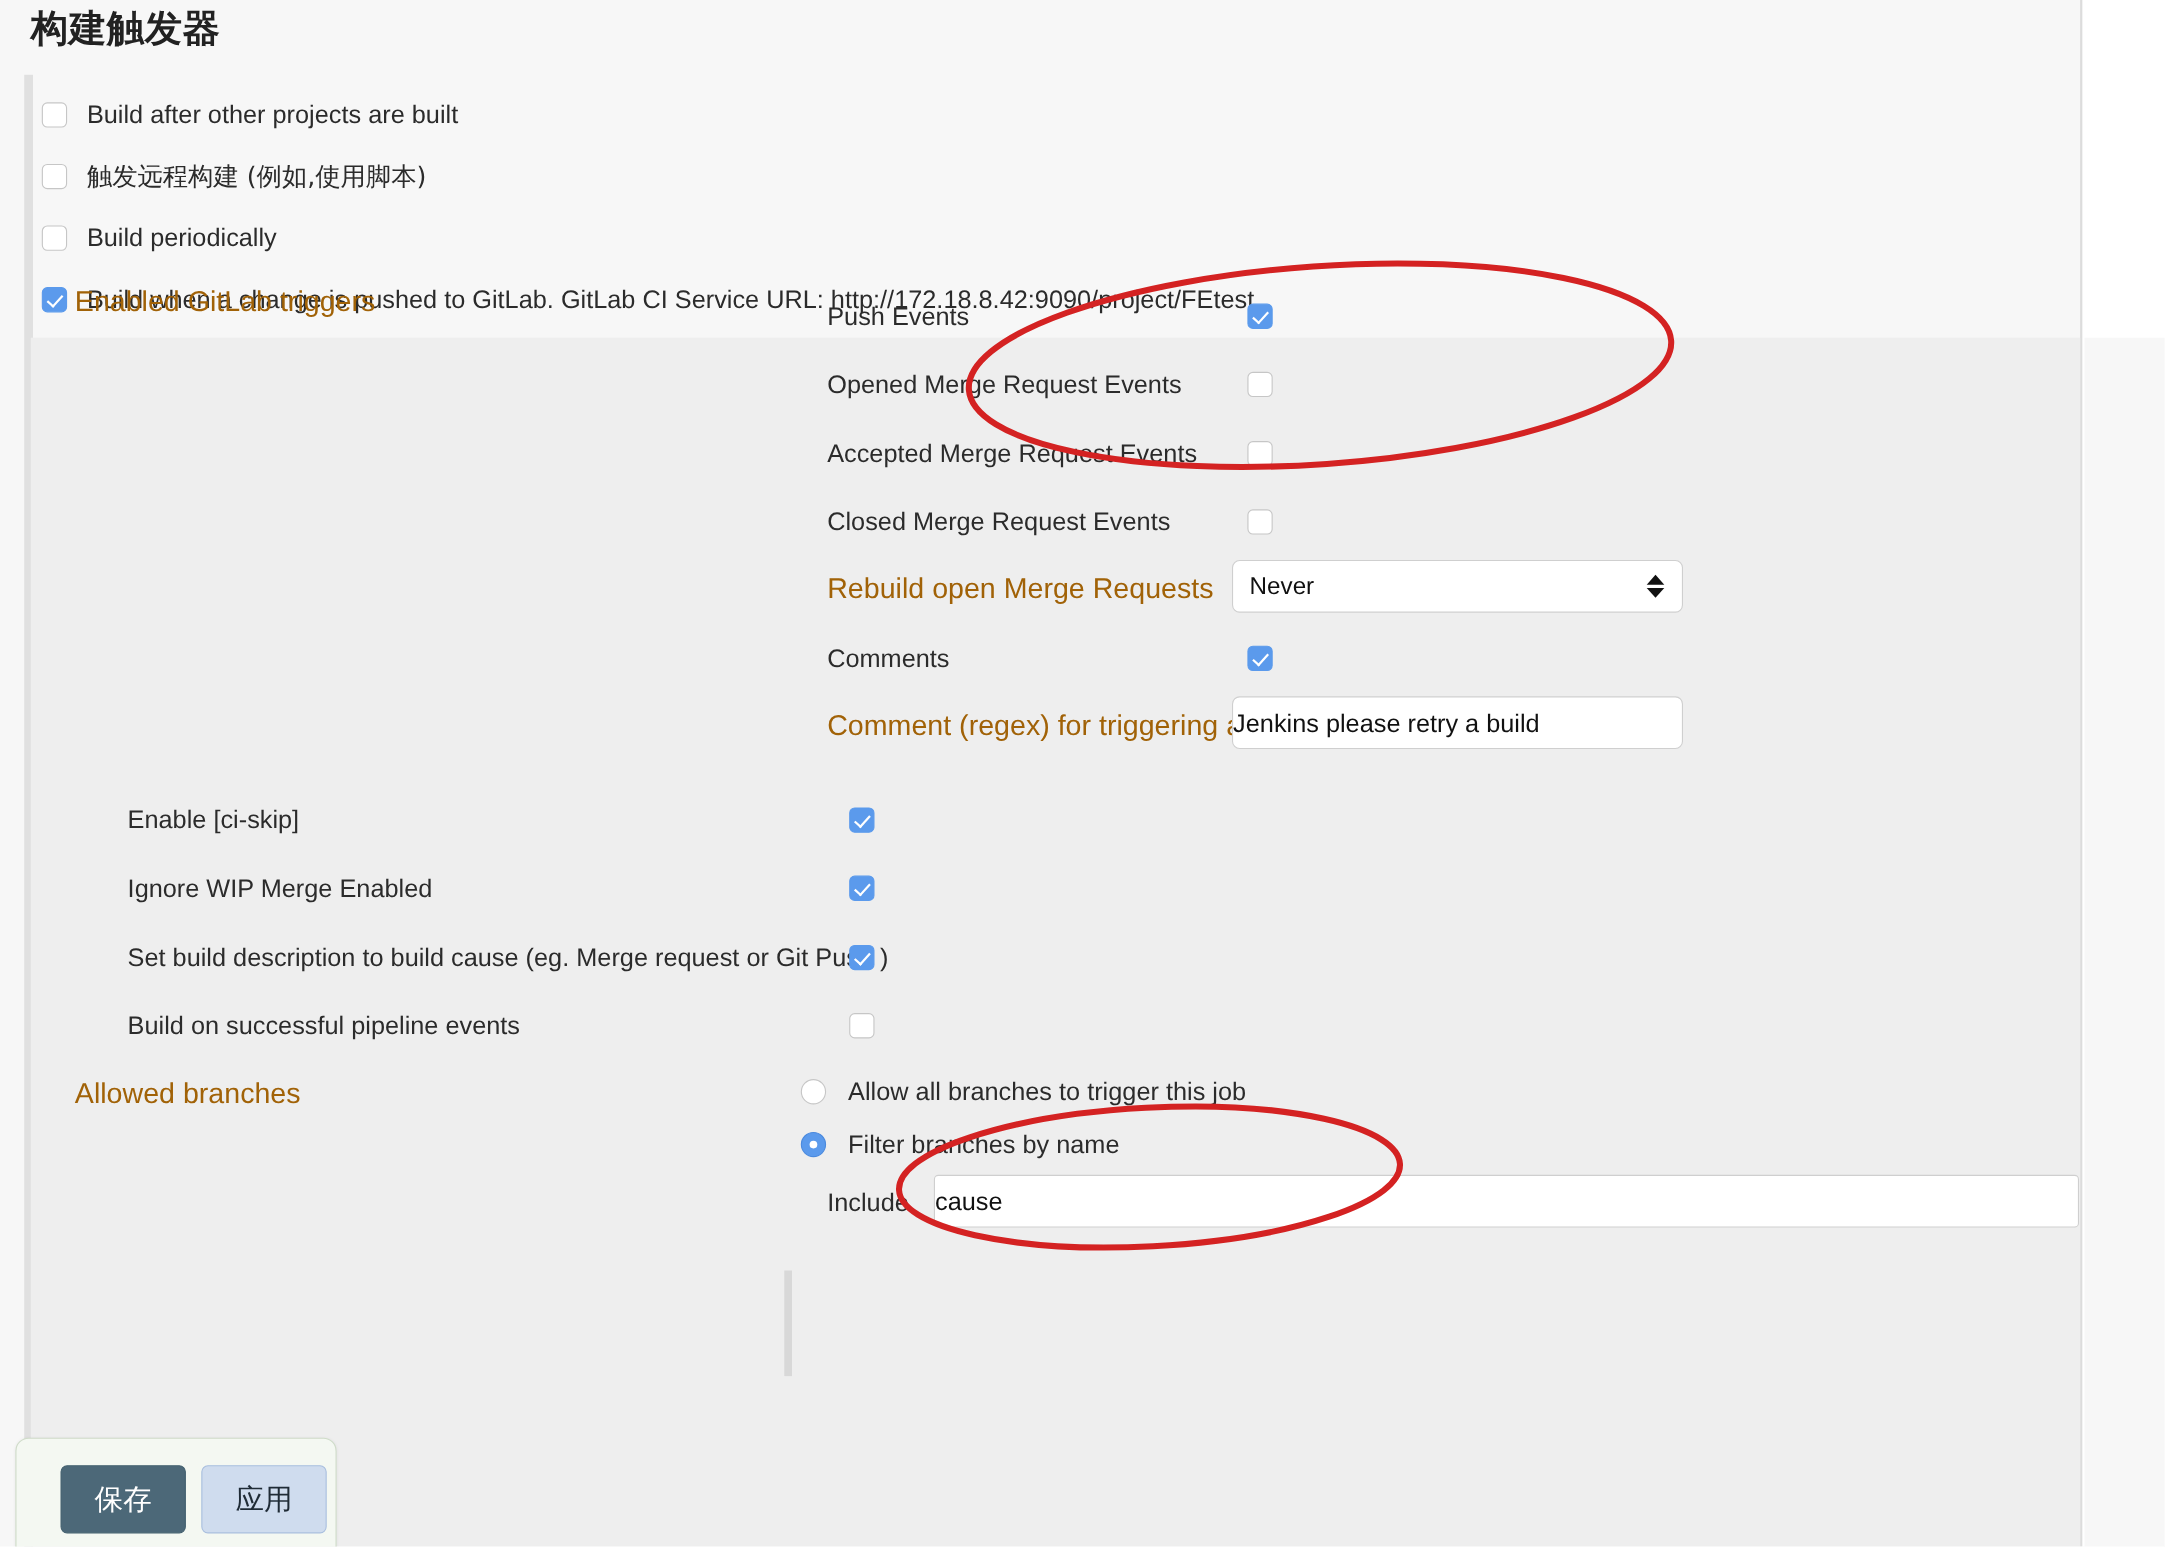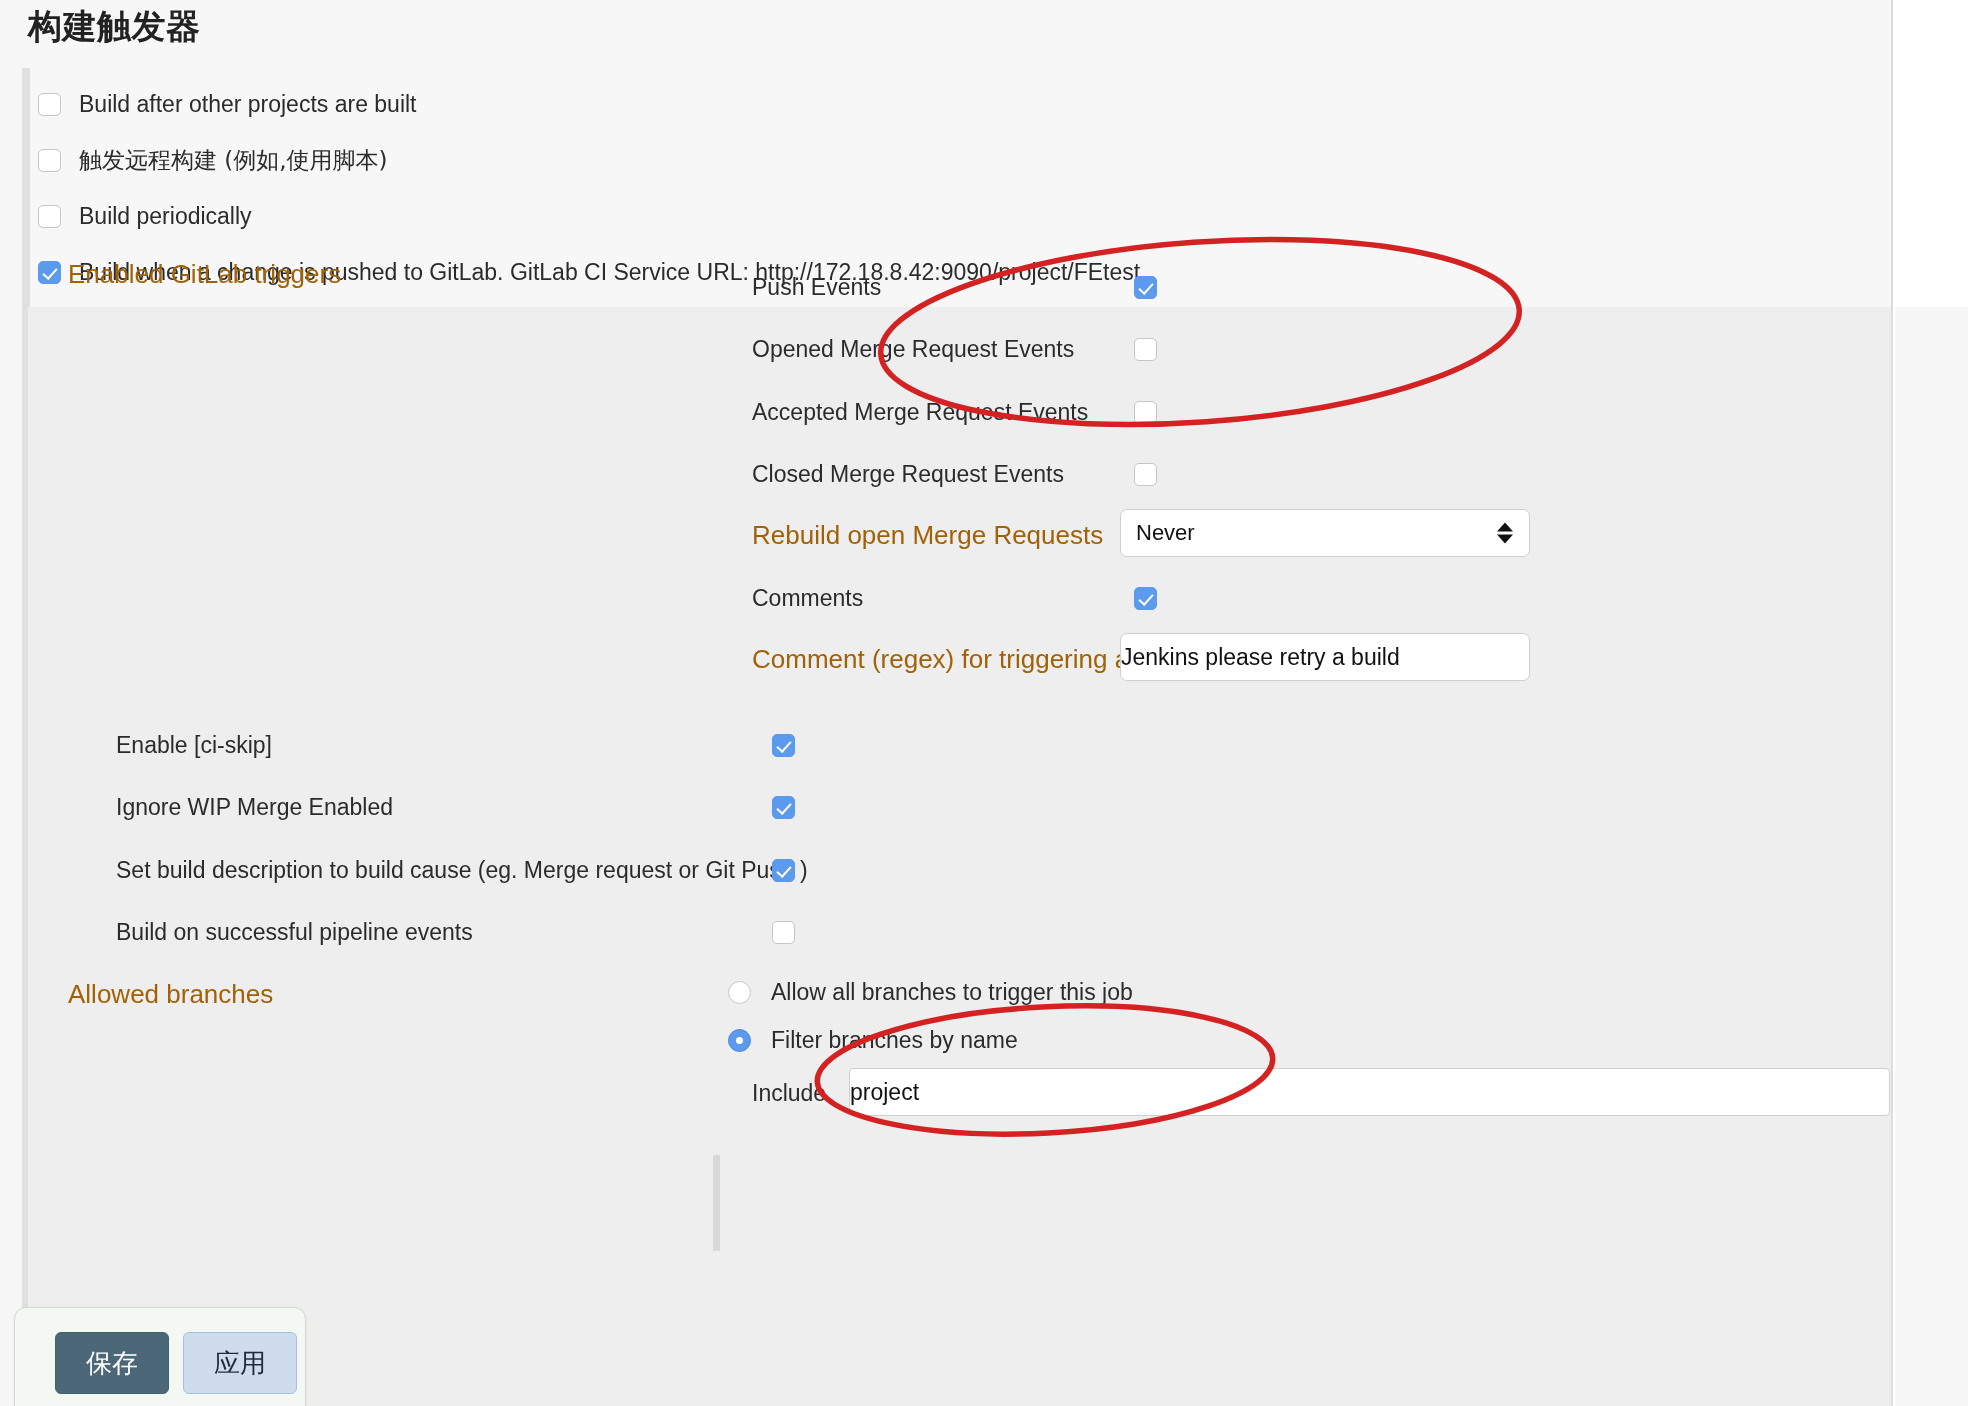--- a/index.html
+++ b/index.html
@@ -434,21 +434,21 @@
   </div>
 
   <div class="radio-row" style="left:728px; top:1026px;">
     <span class="rb on"></span>
     <span class="rlabel">Filter branches by name</span>
   </div>
 
   <div class="include-label" style="left:752px; top:1080px;">Include</div>
 
   <div class="txt" style="position:absolute; left:849px; top:1068px; width:1041px; border-radius:4px;">
-    <span>project</span>
+    <span>cause</span>
   </div>
 
   <div class="save-bar">
     <div class="btn btn-save">保存</div>
     <div class="btn btn-apply">应用</div>
   </div>
 
   <svg class="annot" style="left:860px; top:232px;" width="680" height="200" viewBox="0 0 680 200">
     <ellipse cx="340" cy="100" rx="320" ry="90" transform="rotate(-4 340 100)"></ellipse>
   </svg>

